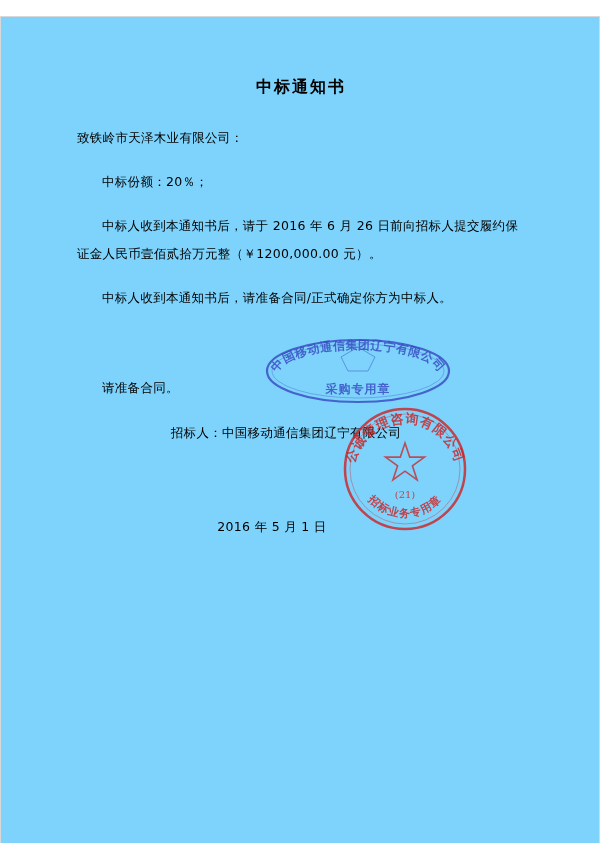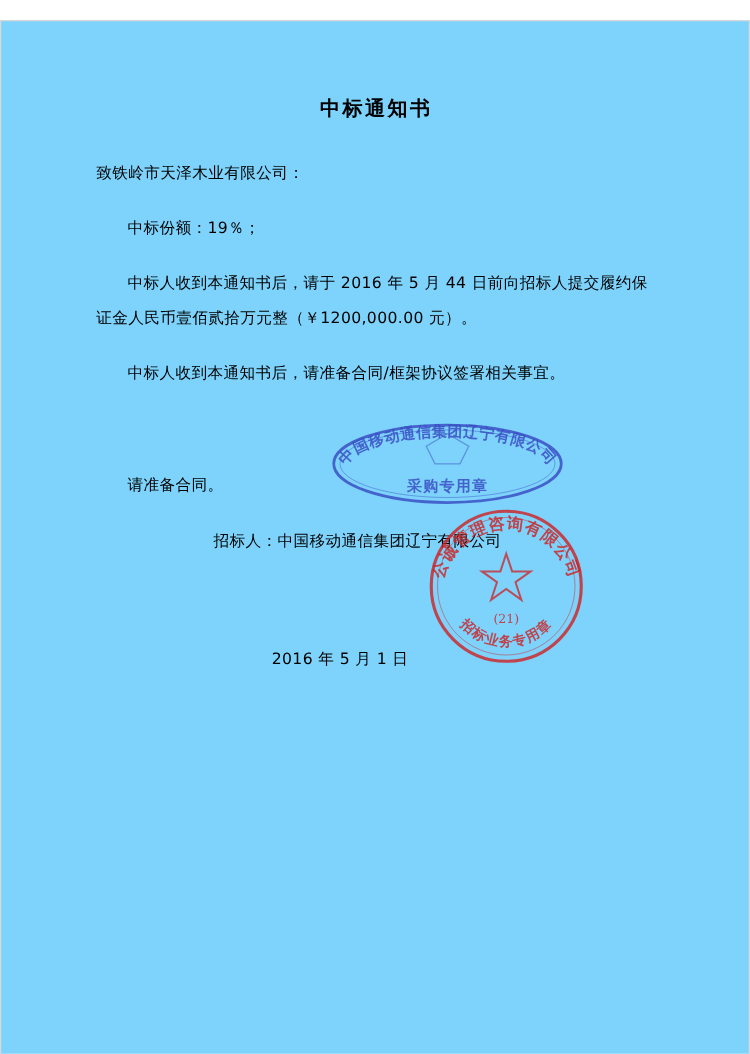--- a/index.html
+++ b/index.html
@@ -95,25 +95,25 @@
 
 <div class="page">
 
   <div class="doc-body">
 
     <h1 class="doc-title">中标通知书</h1>
 
     <p class="para">致铁岭市天泽木业有限公司：</p>
 
 
-    <p class="para indent">中标份额：19％；</p>
+    <p class="para indent">中标份额：20％；</p>
 
-    <p class="para indent">中标人收到本通知书后，请于 2016 年 5 月 44 日前向招标人提交履约保证金人民币壹佰贰拾万元整（￥1200,000.00 元）。</p>
+    <p class="para indent">中标人收到本通知书后，请于 2016 年 6 月 26 日前向招标人提交履约保证金人民币壹佰贰拾万元整（￥1200,000.00 元）。</p>
 
-    <p class="para indent">中标人收到本通知书后，请准备合同/框架协议签署相关事宜。</p>
+    <p class="para indent">中标人收到本通知书后，请准备合同/正式确定你方为中标人。</p>
 
     <div class="spacer-md"></div>
 
     <p class="para indent">请准备合同。</p>
 
     <div class="sign-block">
       <div class="sign-line">
         <span>招标人：</span><span>中国移动通信集团辽宁有限公司</span>
       </div>
       <div class="spacer-lg"></div>

